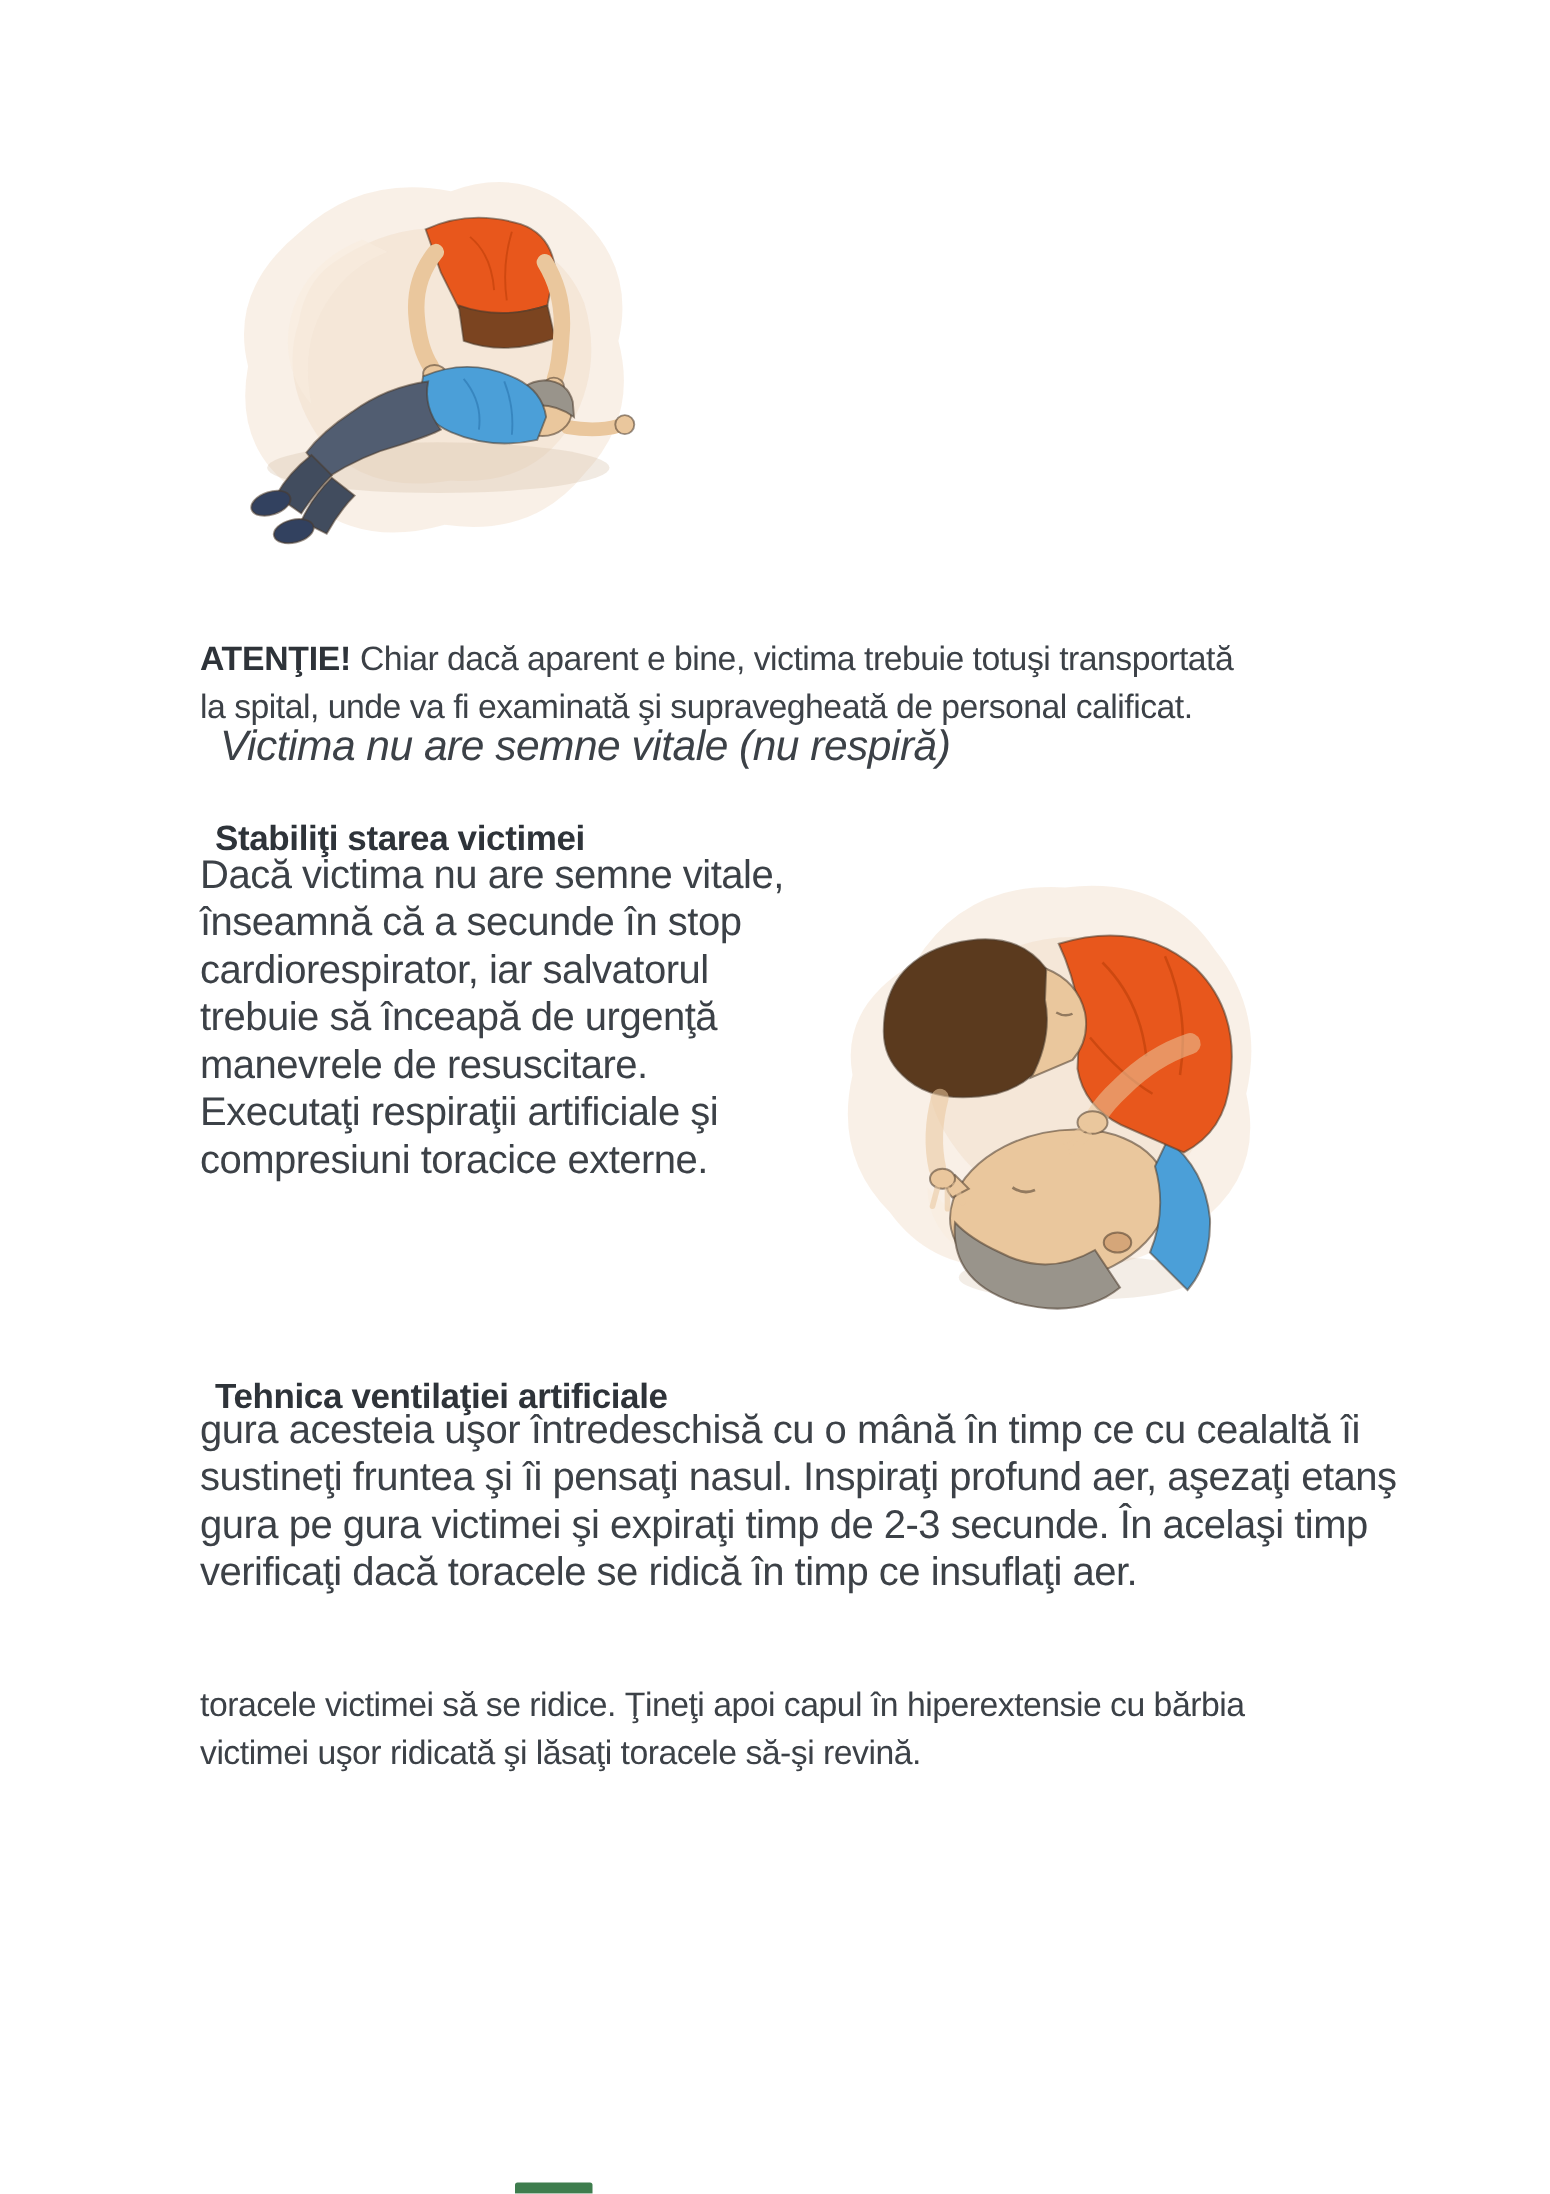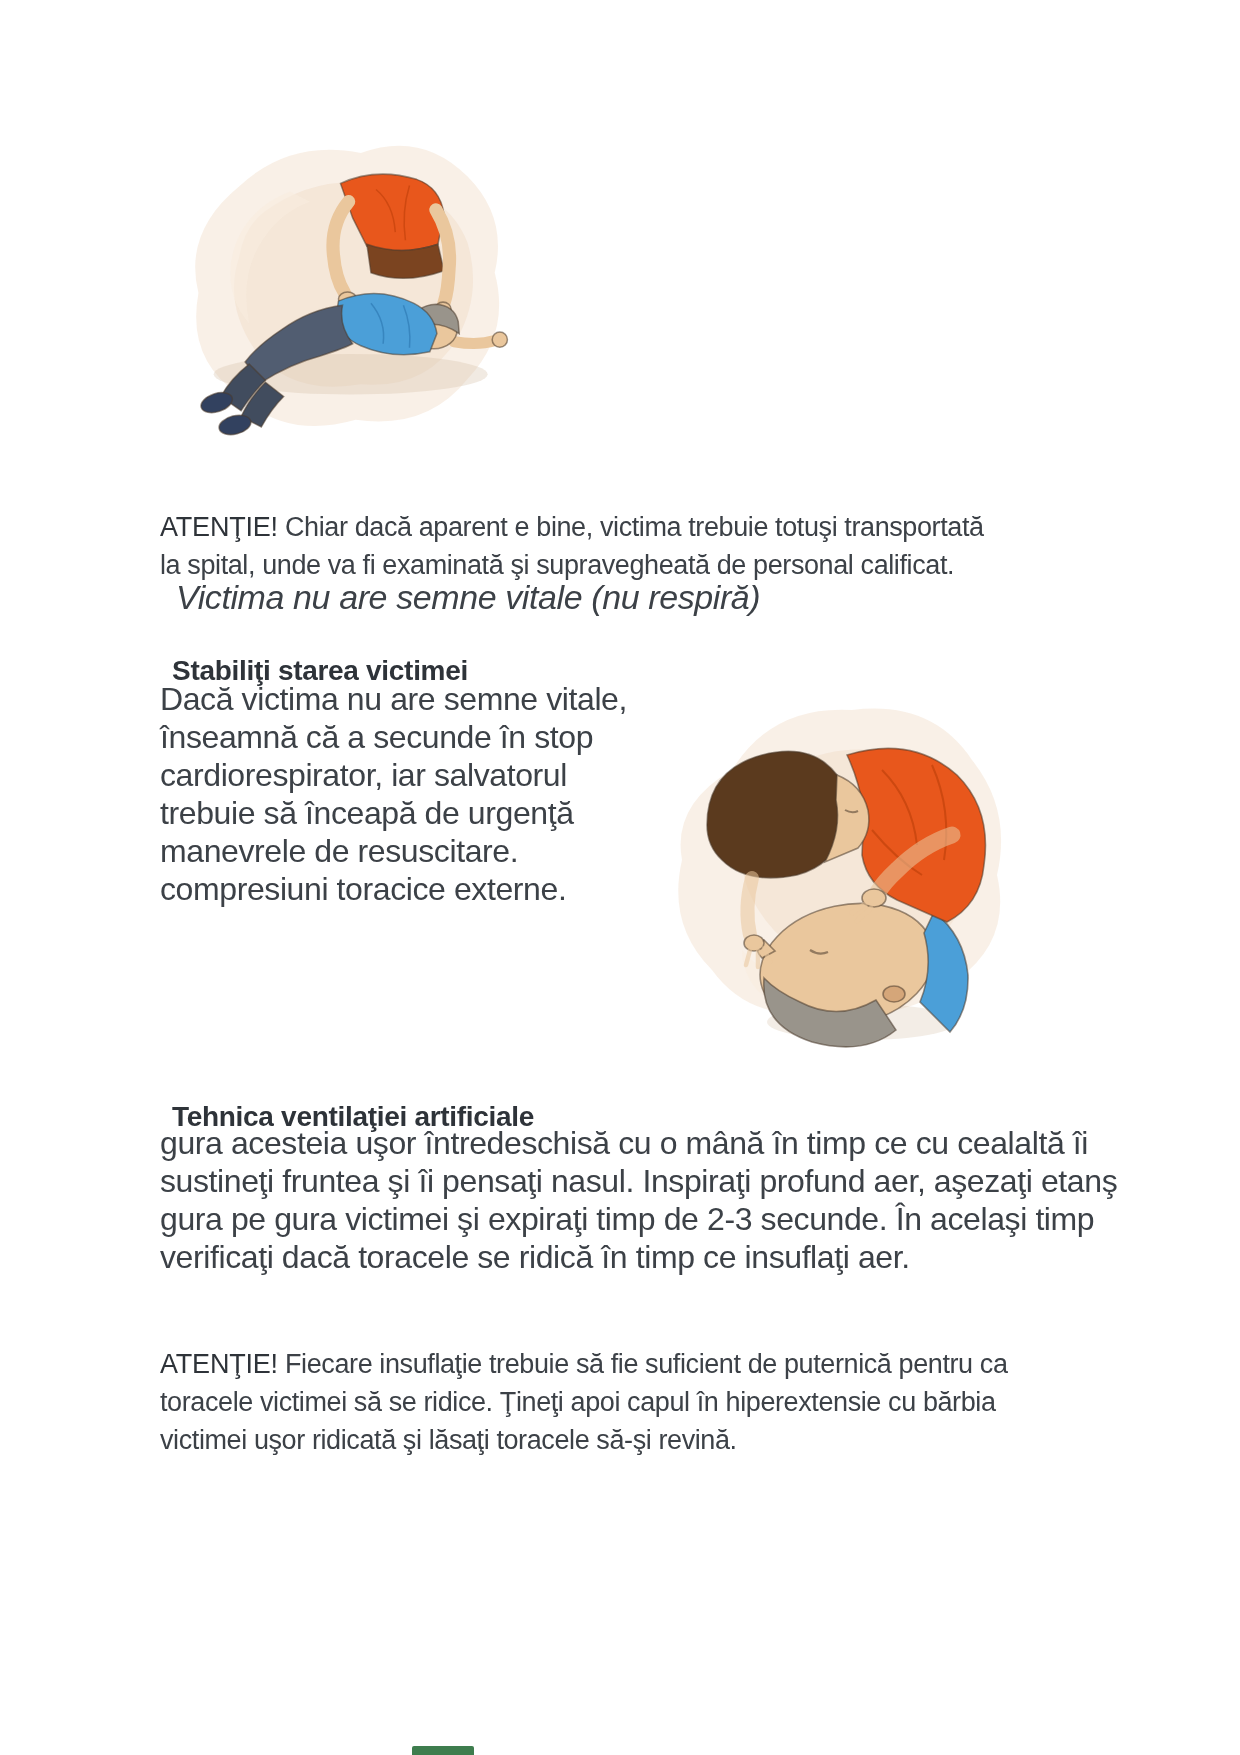--- a/index.html
+++ b/index.html
@@ -15,21 +15,21 @@
   .illo { position:absolute; }
   .illo svg { width:100%; height:100%; display:block; }
 
   .para, .sec-heading, .vital-heading, .body-lines { position:absolute; }
 
   .line { display:block; height:38px; line-height:38px; white-space:nowrap; }
 
   .para {
     font-size:27px; line-height:38px; letter-spacing:-0.4px;
   }
-  .para strong { font-weight:400; color:var(--c-text-bold,#2e3339); letter-spacing:-0.2px; }
+  .para strong { font-weight:700; color:var(--c-text-bold,#2e3339); letter-spacing:-0.2px; }
 
   .vital-heading {
     font-size:34px; line-height:46px; font-style:italic; font-weight:400;
     letter-spacing:-0.4px; color:var(--c-text,#3c4147); margin:16px; white-space:nowrap;
   }
   .sec-heading {
     font-size:28px; line-height:38px; font-weight:700; letter-spacing:-0.3px;
     color:var(--c-text-bold,#2e3339); margin:12px; white-space:nowrap;
   }
   .body-lines { font-size:32px; letter-spacing:-0.4px; }
@@ -84,20 +84,21 @@
 
   <h2 class="vital-heading" style="left:160px; top:558px;">Victima nu are semne vitale (nu respiră)</h2>
 
   <h3 class="sec-heading" style="left:160px; top:640px;">Stabiliţi starea victimei</h3>
   <div class="body-lines" style="left:160px; top:680px;">
       <div class="line">Dacă victima nu are semne vitale,</div>
       <div class="line">înseamnă că a secunde în stop</div>
       <div class="line">cardiorespirator, iar salvatorul</div>
       <div class="line">trebuie să înceapă de urgenţă</div>
       <div class="line">manevrele de resuscitare.</div>
+      <div class="line">Executaţi respiraţii artificiale şi</div>
       <div class="line">compresiuni toracice externe.</div>
     </div>
 
   <figure class="illo" style="left:612px; top:650px; width:424px; height:424px;">
     <svg viewBox="0 0 424 424" preserveAspectRatio="xMidYMid meet">
       <g>
         <path fill="var(--c-blob)" opacity="0.45" d="M120 120 Q160 55 240 60 Q320 50 360 110 Q400 160 385 225 Q400 290 345 330 Q290 375 215 360 Q140 375 100 320 Q55 275 70 210 Q60 155 120 120Z"></path>
         <path fill="var(--c-blob)" opacity="0.5" d="M150 140 Q195 95 260 100 Q325 102 350 155 Q372 205 350 255 Q325 310 260 310 Q190 318 155 272 Q122 230 132 185 Q138 155 150 140Z"></path>
         <path fill="var(--c-blob-light)" opacity="0.6" d="M130 300 Q170 345 240 345 Q300 348 330 320 Q310 360 250 365 Q180 372 145 340 Q130 322 130 300Z"></path>
         <ellipse cx="250" cy="372" rx="95" ry="18" fill="var(--c-shadow)" opacity="0.3"></ellipse>
@@ -130,20 +131,19 @@
 
   <h3 class="sec-heading" style="left:160px; top:1086px;">Tehnica ventilaţiei artificiale</h3>
   <div class="body-lines" style="left:160px; top:1124px;">
       <div class="line">gura acesteia uşor întredeschisă cu o mână în timp ce cu cealaltă îi</div>
       <div class="line">sustineţi fruntea şi îi pensaţi nasul. Inspiraţi profund aer, aşezaţi etanş</div>
       <div class="line">gura pe gura victimei şi expiraţi timp de 2-3 secunde. În acelaşi timp</div>
       <div class="line">verificaţi dacă toracele se ridică în timp ce insuflaţi aer.</div>
     </div>
 
   <p class="para" style="left:160px; top:1318px; width:1010px;">
-    <span class="line"><strong>ATENŢIE!</strong><span> Fiecare insuflaţie trebuie să fie suficient de puternică pentru ca</span></span>
     <span class="line">toracele victimei să se ridice. Ţineţi apoi capul în hiperextensie cu bărbia</span>
     <span class="line">victimei uşor ridicată şi lăsaţi toracele să-şi revină.</span>
   </p>
 
   <div class="bottom-sliver" style="left:412px; top:1746px; width:62px; height:9px;"></div>
 
 </div>
 
 </body></html>

